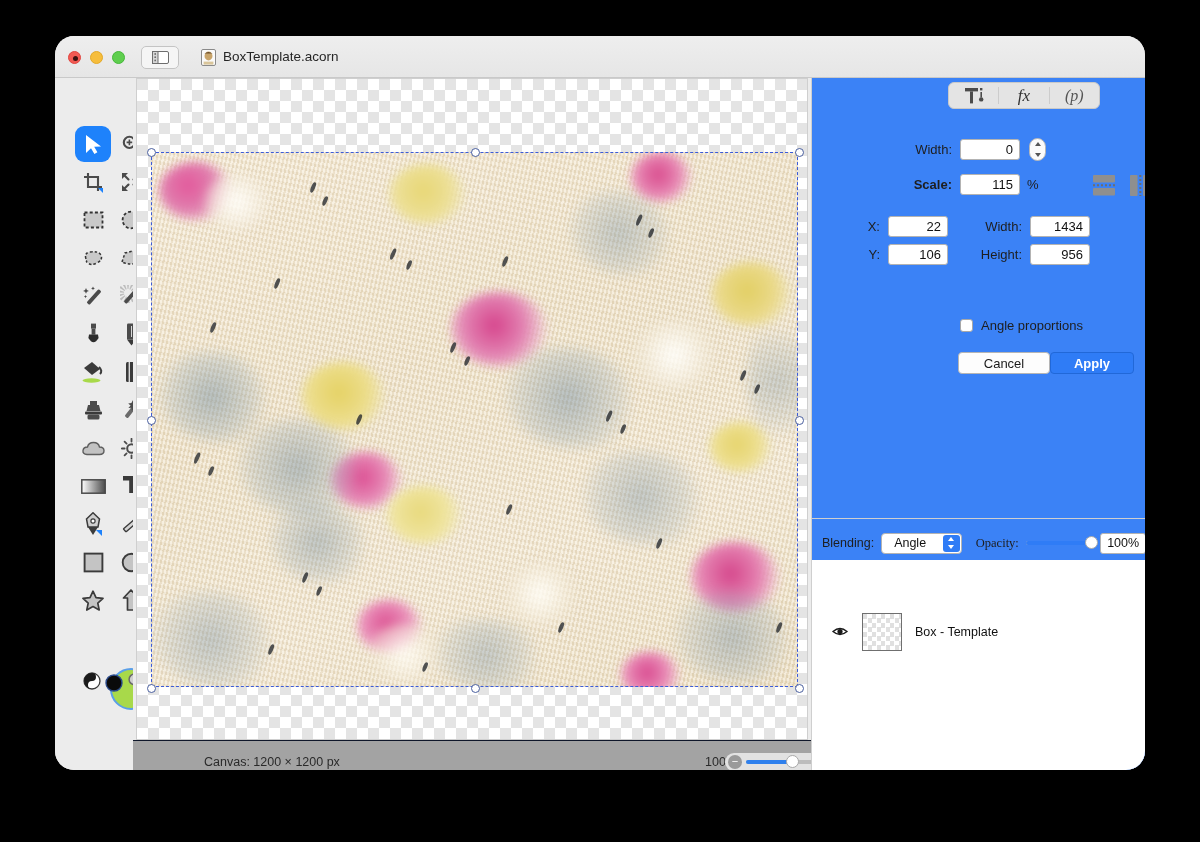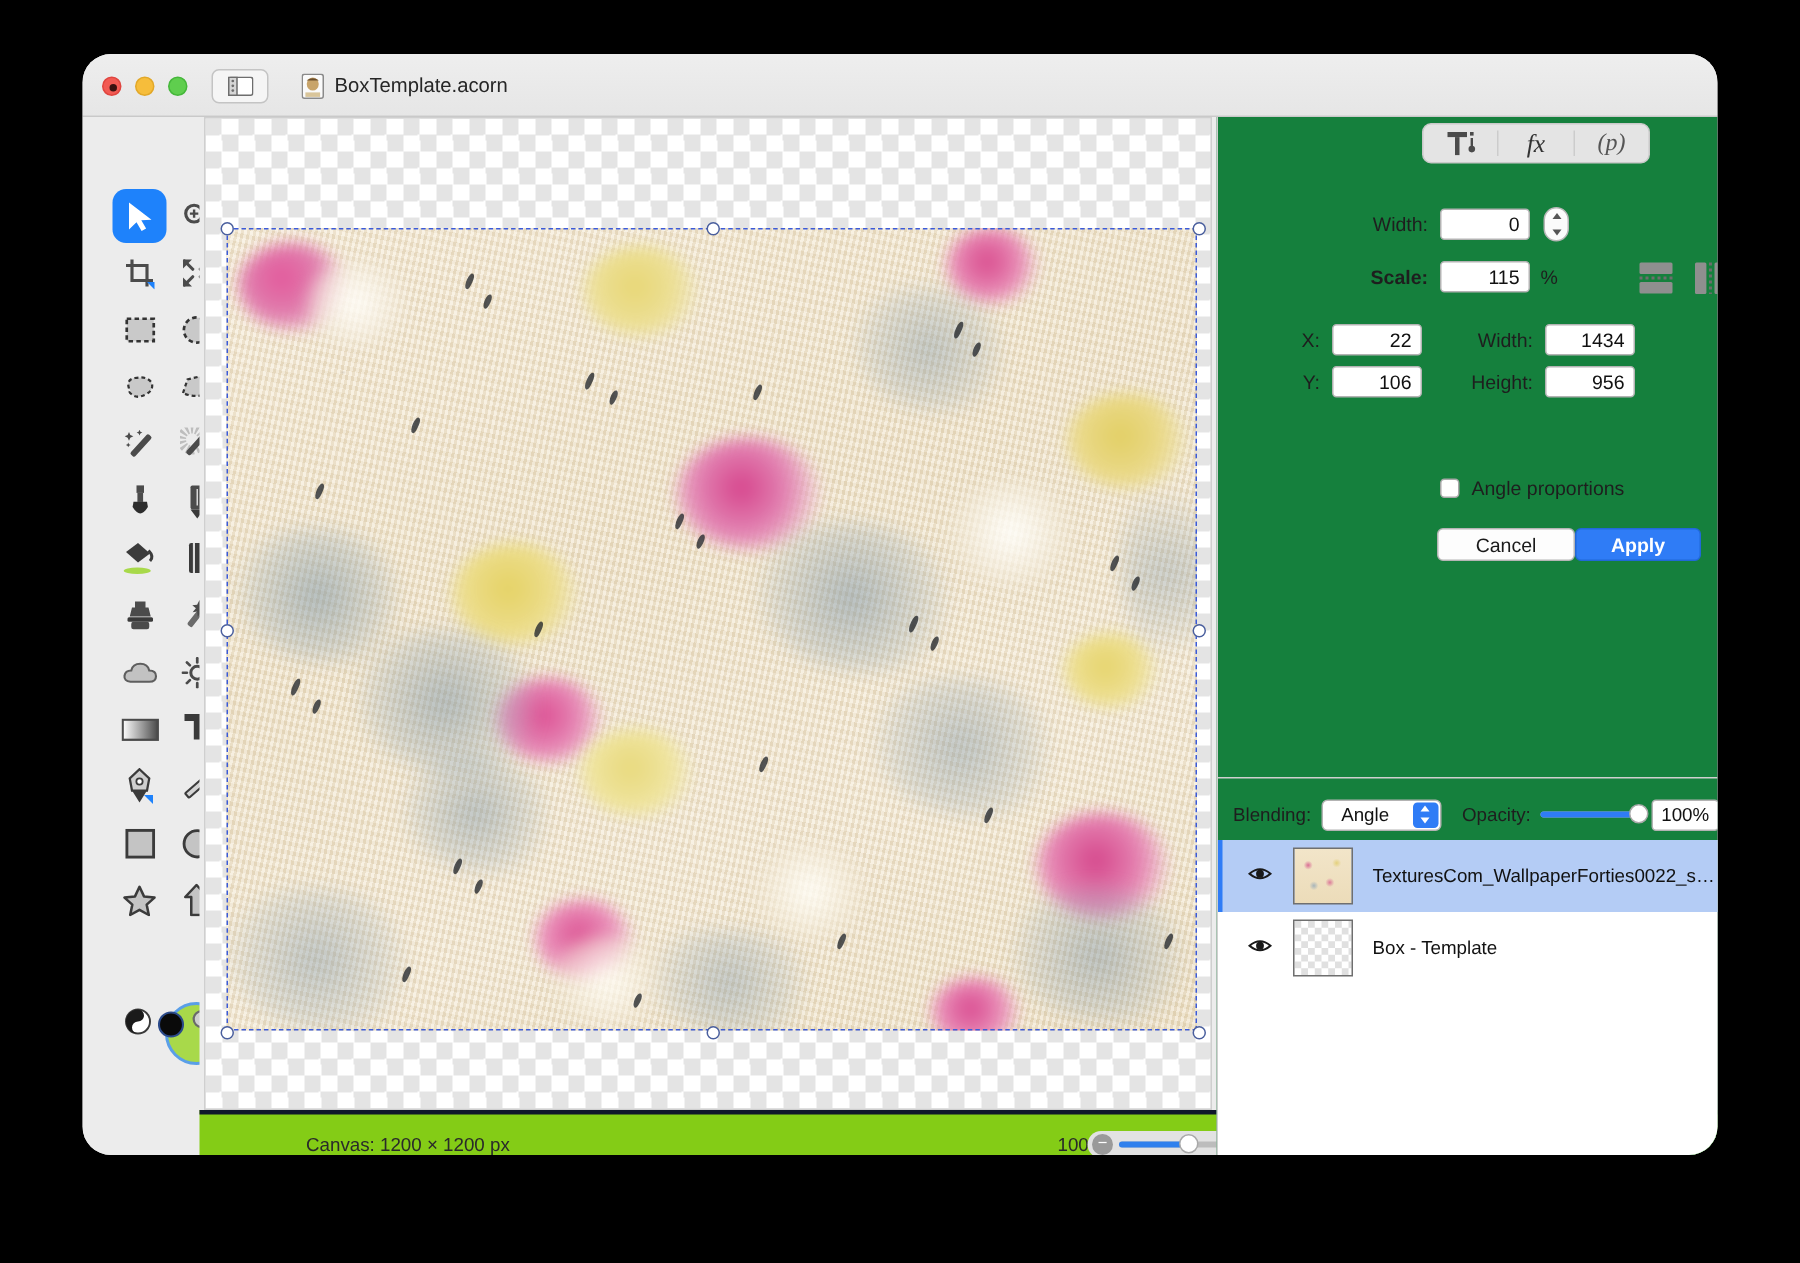--- a/index.html
+++ b/index.html
@@ -100,21 +100,21 @@
     border:1px dashed #3b5bd9; pointer-events:none;
   }
   .handle {
     position:absolute; width:9px; height:9px; background:#ffffff;
     border:1px solid #4a5f9e; border-radius:50%;
   }
 
   
   #statusbar {
     position:absolute; left:78px; top:704px; width:1012px; height:42px;
-    background:#84cc16; border-top:3px solid #0f172a;
+    background:#a3a3a3; border-top:1px solid #0f172a;
     display:flex; align-items:center;
   }
   #canvas-label { position:absolute; left:71px; font-size:12.5px; color:#2a2a2a; }
   #zoom-pct { position:absolute; left:572px; font-size:12.5px; color:#2a2a2a; }
   #zoom-slider-group {
     position:absolute; left:592px; width:130px; height:18px;
     background:#e2e2e2; border-radius:9px;
     display:flex; align-items:center; justify-content:space-between; padding:0 3px;
   }
   .zbtn { width:14px; height:14px; border-radius:50%; background:#9a9a9a;
@@ -128,21 +128,21 @@
            background:#fff; border:1px solid #a9a9a9; border-radius:50%;
            transform:translateX(-6px); }
   #add-layer { position:absolute; left:742px; font-size:20px; color:#3a3a3a;
                line-height:20px; font-weight:300; }
   #gear-menu { position:absolute; left:765px; display:flex; align-items:center; gap:3px; }
   #coords { position:absolute; left:798px; font-size:12.5px; color:#2a2a2a; }
 
   
   #inspector {
     position:absolute; left:756px; top:42px; width:334px; height:692px;
-    background:#15803d; border-left:1px solid #cfcfcf;
+    background:#3b82f6; border-left:1px solid #cfcfcf;
   }
   #insp-toolbar {
     position:absolute; left:136px; top:4px; width:152px; height:27px;
     background:#e4e4e4; border:1px solid #c9c9c9; border-radius:6px;
     display:flex; align-items:center;
   }
   .insp-tab { flex:1; display:flex; align-items:center; justify-content:center;
               height:100%; }
   .insp-div { width:1px; height:17px; background:#cccccc; }
 
@@ -195,21 +195,21 @@
     display:flex; align-items:center; position:relative;
   }
   #blend-val { font-size:12.5px; color:#111; margin-left:12px; }
   #blend-arrows {
     position:absolute; right:1px; top:1px; width:17px; height:17px;
     background:#2f7cf6; border-radius:3px;
     display:flex; flex-direction:column; align-items:center; justify-content:space-around;
   }
   .chev.w-up { border-bottom:4px solid #fff; }
   .chev.w-dn { border-top:4px solid #fff; }
-  #opacity-label { font-size:12.5px; color:#1e1e1e; margin-left:14px; }
+  #opacity-label { font-size:12.5px; color:#1e1e1e; margin-left:14px;font-family:Liberation Serif, serif; }
   #op-track { position:relative; width:76px; height:4px; background:#bcbcbc;
               border-radius:2px; margin-left:7px; }
   #op-fill { position:absolute; left:0;top:0;height:100%;width:100%;
              background:#2f7cf6; border-radius:2px; }
   #op-knob { position:absolute; right:-6px; top:-5px; width:13px;height:13px;
              background:#fff;border:1px solid #a9a9a9;border-radius:50%; }
   #op-field { margin-left:8px; width:52px; height:21px; background:#fff;
               border:1px solid #b3b3b3; border-radius:3px; font-size:12.5px;
               color:#111; display:flex; align-items:center; justify-content:center; }
 
@@ -689,30 +689,20 @@
       <div id="opacity-label">Opacity:</div>
       <div id="op-track">
         <div id="op-fill"></div>
         <div id="op-knob"></div>
       </div>
       <div id="op-field">100%</div>
     </div>
 
     <div id="layers">
 
-      <div class="layer-row active" style="top:0px;">
-        <div class="eye">
-          <svg width="16" height="11" viewBox="0 0 16 11">
-            <path d="M1 5.5 Q8 -0.5 15 5.5 Q8 11.5 1 5.5 Z" fill="none" stroke="#1a1a1a" stroke-width="1.4"></path>
-            <circle cx="8" cy="5.5" r="2.6" fill="#1a1a1a"></circle>
-          </svg>
-        </div>
-        <div class="thumb img"></div>
-        <div class="layer-name">TexturesCom_WallpaperForties0022_s…</div>
-      </div>
 
       <div class="layer-row" style="top:48px;">
         <div class="eye">
           <svg width="16" height="11" viewBox="0 0 16 11">
             <path d="M1 5.5 Q8 -0.5 15 5.5 Q8 11.5 1 5.5 Z" fill="none" stroke="#1a1a1a" stroke-width="1.4"></path>
             <circle cx="8" cy="5.5" r="2.6" fill="#1a1a1a"></circle>
           </svg>
         </div>
         <div class="thumb"></div>
         <div class="layer-name">Box - Template</div>

